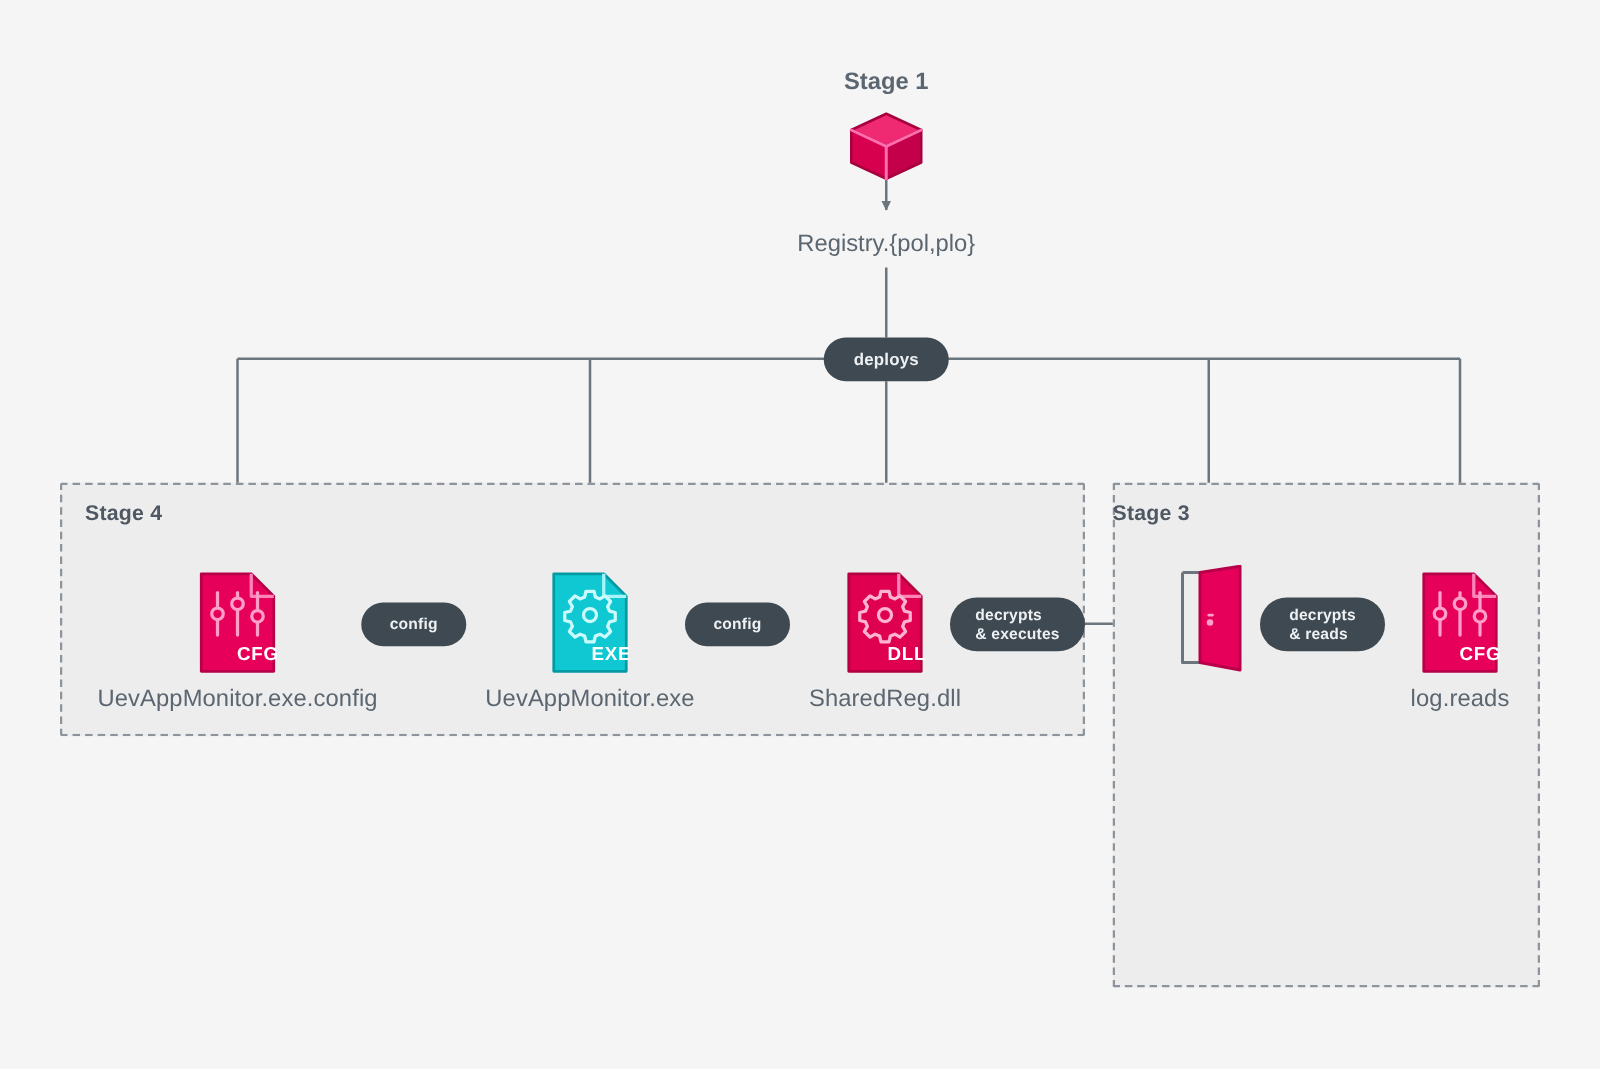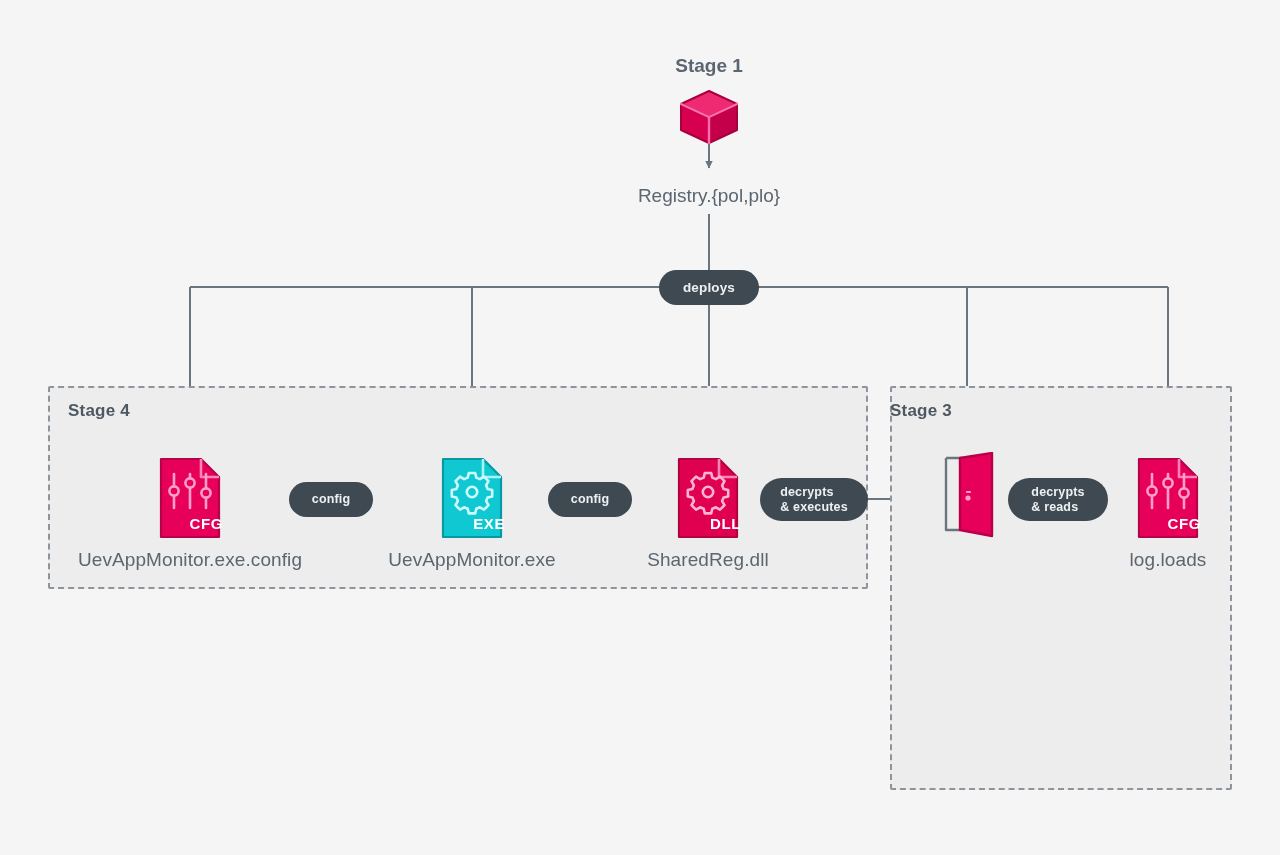--- a/index.html
+++ b/index.html
@@ -243,21 +243,21 @@
             <path d="M49,43 V53"></path>
         </g>
         <g fill="#e6005a" stroke="#ff9ec6" stroke-width="2.6">
           <circle cx="17" cy="36" r="4.6"></circle>
           <circle cx="33" cy="28" r="4.6"></circle>
           <circle cx="49" cy="38" r="4.6"></circle>
         </g>
       </svg>
       <div class="tag">CFG</div>
     </div>
-    <div class="node-label">log.loads</div>
+    <div class="node-label">log.reads</div>
   </div>
 
 
   <div class="pill" style="left:760px;top:478px;width:108px;height:43px;">decrypts
 &amp; executes</div>
   <div class="pill" style="left:1008px;top:478px;width:100px;height:43px;">decrypts
 &amp; reads</div>
 
 </div>
 

